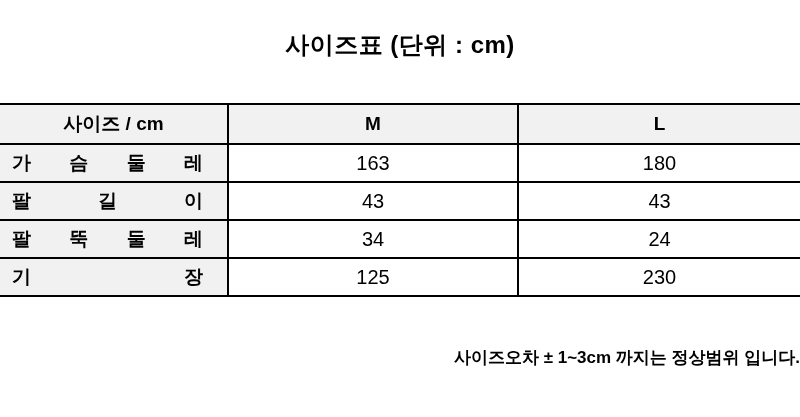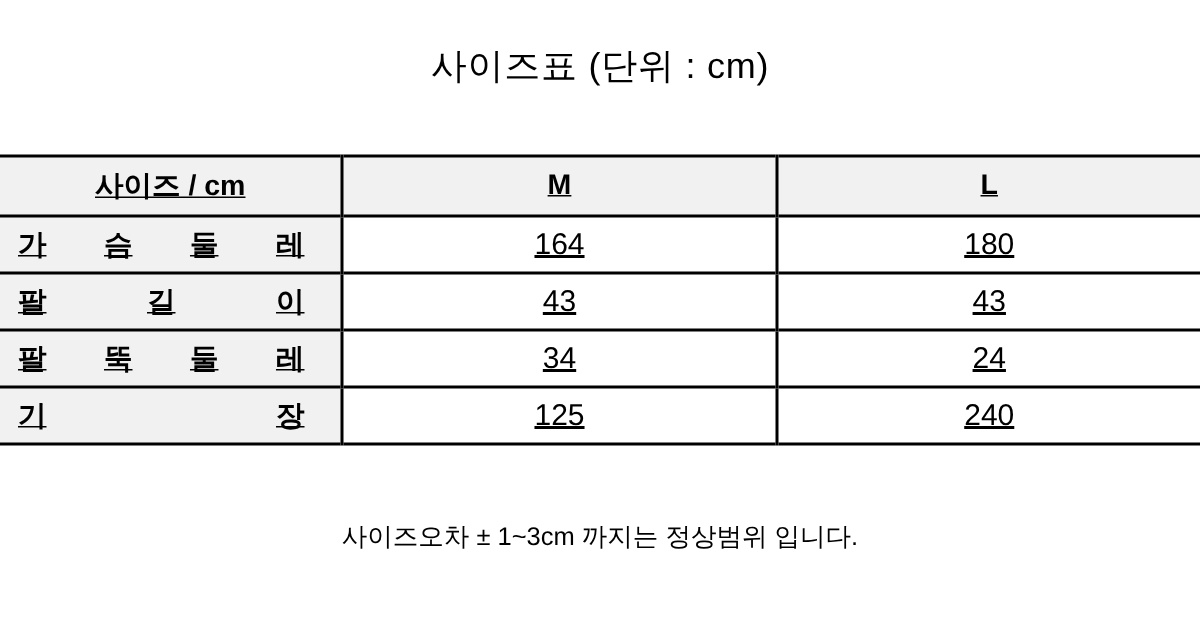--- a/index.html
+++ b/index.html
@@ -20,30 +20,29 @@
     font-family: "Liberation Sans", sans-serif;
     color: var(--text-color);
   }
   .page-title {
     margin: 0;
     padding-top: 31px;
     height: 59px;
     text-align: center;
     font-size: 24px;
     line-height: 28px;
-    font-weight: 400;
+    font-weight: 700;
     letter-spacing: 0.5px;
   }
   table.size-table {
     width: 800px;
     margin-top: 44px;
     border-collapse: collapse;
     table-layout: fixed;
     border-top: 2px solid var(--border-color);
-    text-decoration: underline;
   }
   table.size-table tr {
     border-bottom: 2px solid var(--border-color);
   }
   table.size-table th,
   table.size-table td {
     padding: 0;
     vertical-align: middle;
   }
   table.size-table th:not(:last-child),
@@ -71,24 +70,24 @@
     width: 100%;
     padding: 0 24px 0 12px;
   }
   tbody td.cell-value {
     font-size: 20px;
     font-weight: 400;
     text-align: center;
   }
   .footer-note {
     margin: 48px 0 0 0;
-    text-align: center;
+    text-align: right;
     font-size: 17px;
     line-height: 26px;
-    font-weight: 400;
+    font-weight: 700;
   }
 </style>
 </head>
 <body>
 
 <h1 class="page-title">사이즈표 (단위 : cm)</h1>
 
 <table class="size-table">
   <colgroup>
     <col style="width:228px">
@@ -105,21 +104,21 @@
   <tbody>
     <tr>
       <th class="row-label">
         <div class="dist">
             <span>가</span>
             <span>슴</span>
             <span>둘</span>
             <span>레</span>
           </div>
       </th>
-      <td class="cell-value">164</td>
+      <td class="cell-value">163</td>
       <td class="cell-value">180</td>
     </tr>
     <tr>
       <th class="row-label">
         <div class="dist">
             <span>팔</span>
             <span>길</span>
             <span>이</span>
           </div>
       </th>
@@ -139,18 +138,18 @@
       <td class="cell-value">24</td>
     </tr>
     <tr>
       <th class="row-label">
         <div class="dist">
             <span>기</span>
             <span>장</span>
           </div>
       </th>
       <td class="cell-value">125</td>
-      <td class="cell-value">240</td>
+      <td class="cell-value">230</td>
     </tr>
   </tbody>
 </table>
 
 <p class="footer-note">사이즈오차 ± 1~3cm 까지는 정상범위 입니다.</p>
 
 </body></html>

